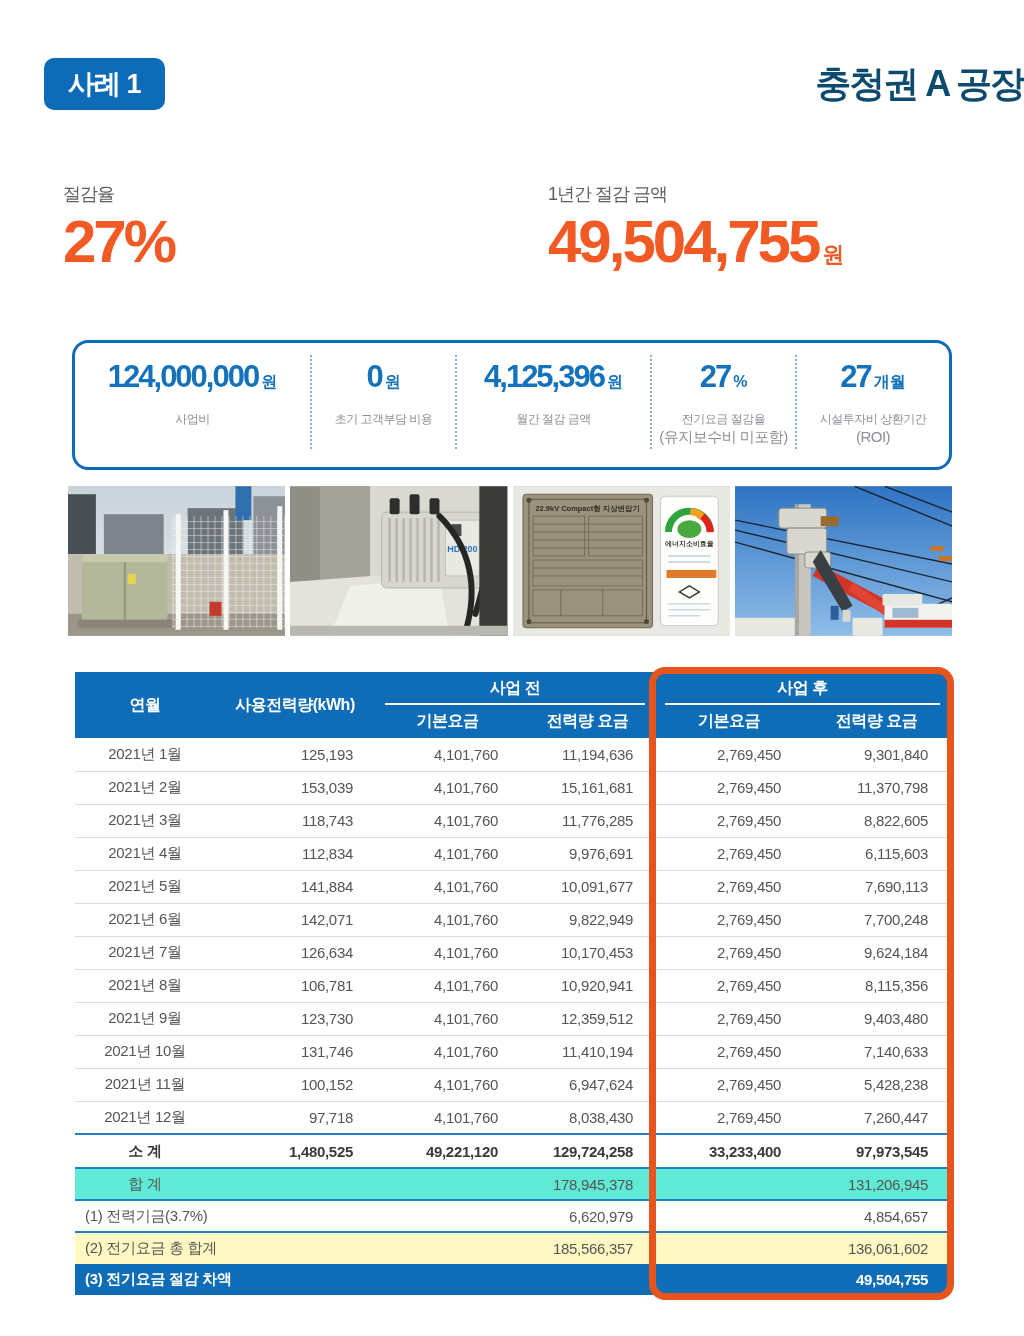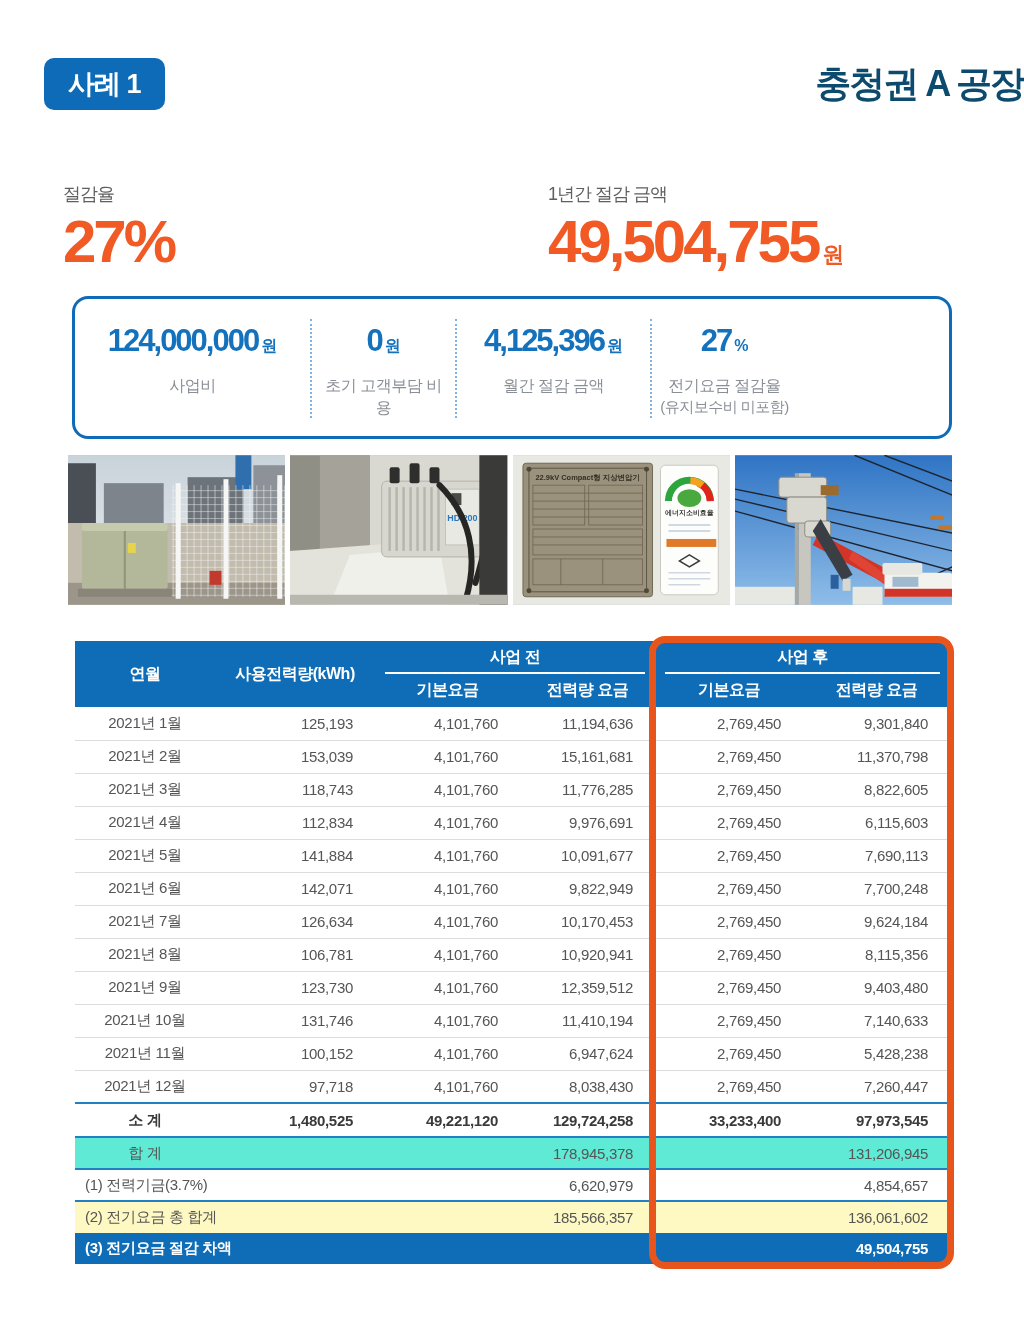--- a/index.html
+++ b/index.html
@@ -23,34 +23,34 @@
   .highlights { display:flex; margin:72px 70px 0 63px; }
   .hl-block { }
   .hl-left { width:485px; }
   .hl-label { color:#5f5f5f; font-size:18px; letter-spacing:-1px; }
   .hl-value {
     margin-top:6px; color:#f15a24; font-size:60px; font-weight:800; letter-spacing:-3px; line-height:1;
   }
   .hl-unit { font-size:22px; font-weight:700; letter-spacing:0; margin-left:4px; }
   
   .kpi-box {
-    margin:24px auto 0 auto; width:880px; min-height:130px;
+    margin:68px auto 0 auto; width:880px; min-height:130px;
     border:3px solid #0d6bb7; border-radius:16px;
-    display:flex; align-items:stretch; padding:20px 0 18px 0; background:#fff;
+    display:flex; align-items:stretch; padding:12px 0 18px 0; background:#fff;
   }
   .kpi-cell {
     display:flex; flex-direction:column; justify-content:flex-start; align-items:center;
     border-right:2px dotted #7fb2dc; padding:4px 6px 0 6px; text-align:center;
   }
   .kpi-cell:last-child { border-right:none; }
   .kpi-0 { width:237px; } .kpi-1 { width:145px; } .kpi-2 { width:195px; }
   .kpi-3 { width:145px; } .kpi-4 { width:152px; }
   .kpi-value { color:#1472bd; font-size:31px; font-weight:800; letter-spacing:-2px; white-space:nowrap; }
   .kpi-unit { font-size:16px; font-weight:700; letter-spacing:0; margin-left:3px; }
-  .kpi-label { margin-top:16px; color:#8a8f96; font-size:16px; letter-spacing:-0.5px; line-height:1.35; }
+  .kpi-label { margin-top:16px; color:#8a8f96; font-size:12px; letter-spacing:-0.5px; line-height:1.35; }
   .kpi-sublabel { color:#8a8f96; font-size:15px; letter-spacing:-0.5px; line-height:1.35; }
   
   .photo-row { margin:16px 72px 0 68px; display:flex; gap:5px; }
   .photo { width:218px; height:150px; overflow:hidden; background:#ccc; }
   .photo svg { display:block; width:100%; height:100%; }
   
   .table-wrap { position:relative; margin:36px 74px 0 75px; width:875px; }
   table { border-collapse:collapse; width:875px; table-layout:fixed; font-size:15px; color:#555; }
   thead th {
     background:#0e6db6; color:#fff; font-weight:700; font-size:16px;
@@ -106,20 +106,25 @@
       <div class="kpi-label">초기 고객부담 비용</div>
     </div>
     <div class="kpi-cell kpi-2">
       <div class="kpi-value"><span>4,125,396</span><span class="kpi-unit">원</span></div>
       <div class="kpi-label">월간 절감 금액</div>
     </div>
     <div class="kpi-cell kpi-3">
       <div class="kpi-value"><span>27</span><span class="kpi-unit">%</span></div>
       <div class="kpi-label">전기요금 절감율</div>
       <div class="kpi-sublabel">(유지보수비 미포함)</div>
+    </div>
+    <div class="kpi-cell kpi-4">
+      <div class="kpi-value"><span>27</span><span class="kpi-unit">개월</span></div>
+      <div class="kpi-label">시설투자비 상환기간</div>
+      <div class="kpi-sublabel">(ROI)</div>
     </div>
   </div>
 
   <div class="photo-row">
 
     <div class="photo">
       <svg viewBox="0 0 218 150">
         <defs>
           <linearGradient id="sky1" x1="0" y1="0" x2="0" y2="1">
             <stop offset="0" stop-color="#c9d3da"></stop>

